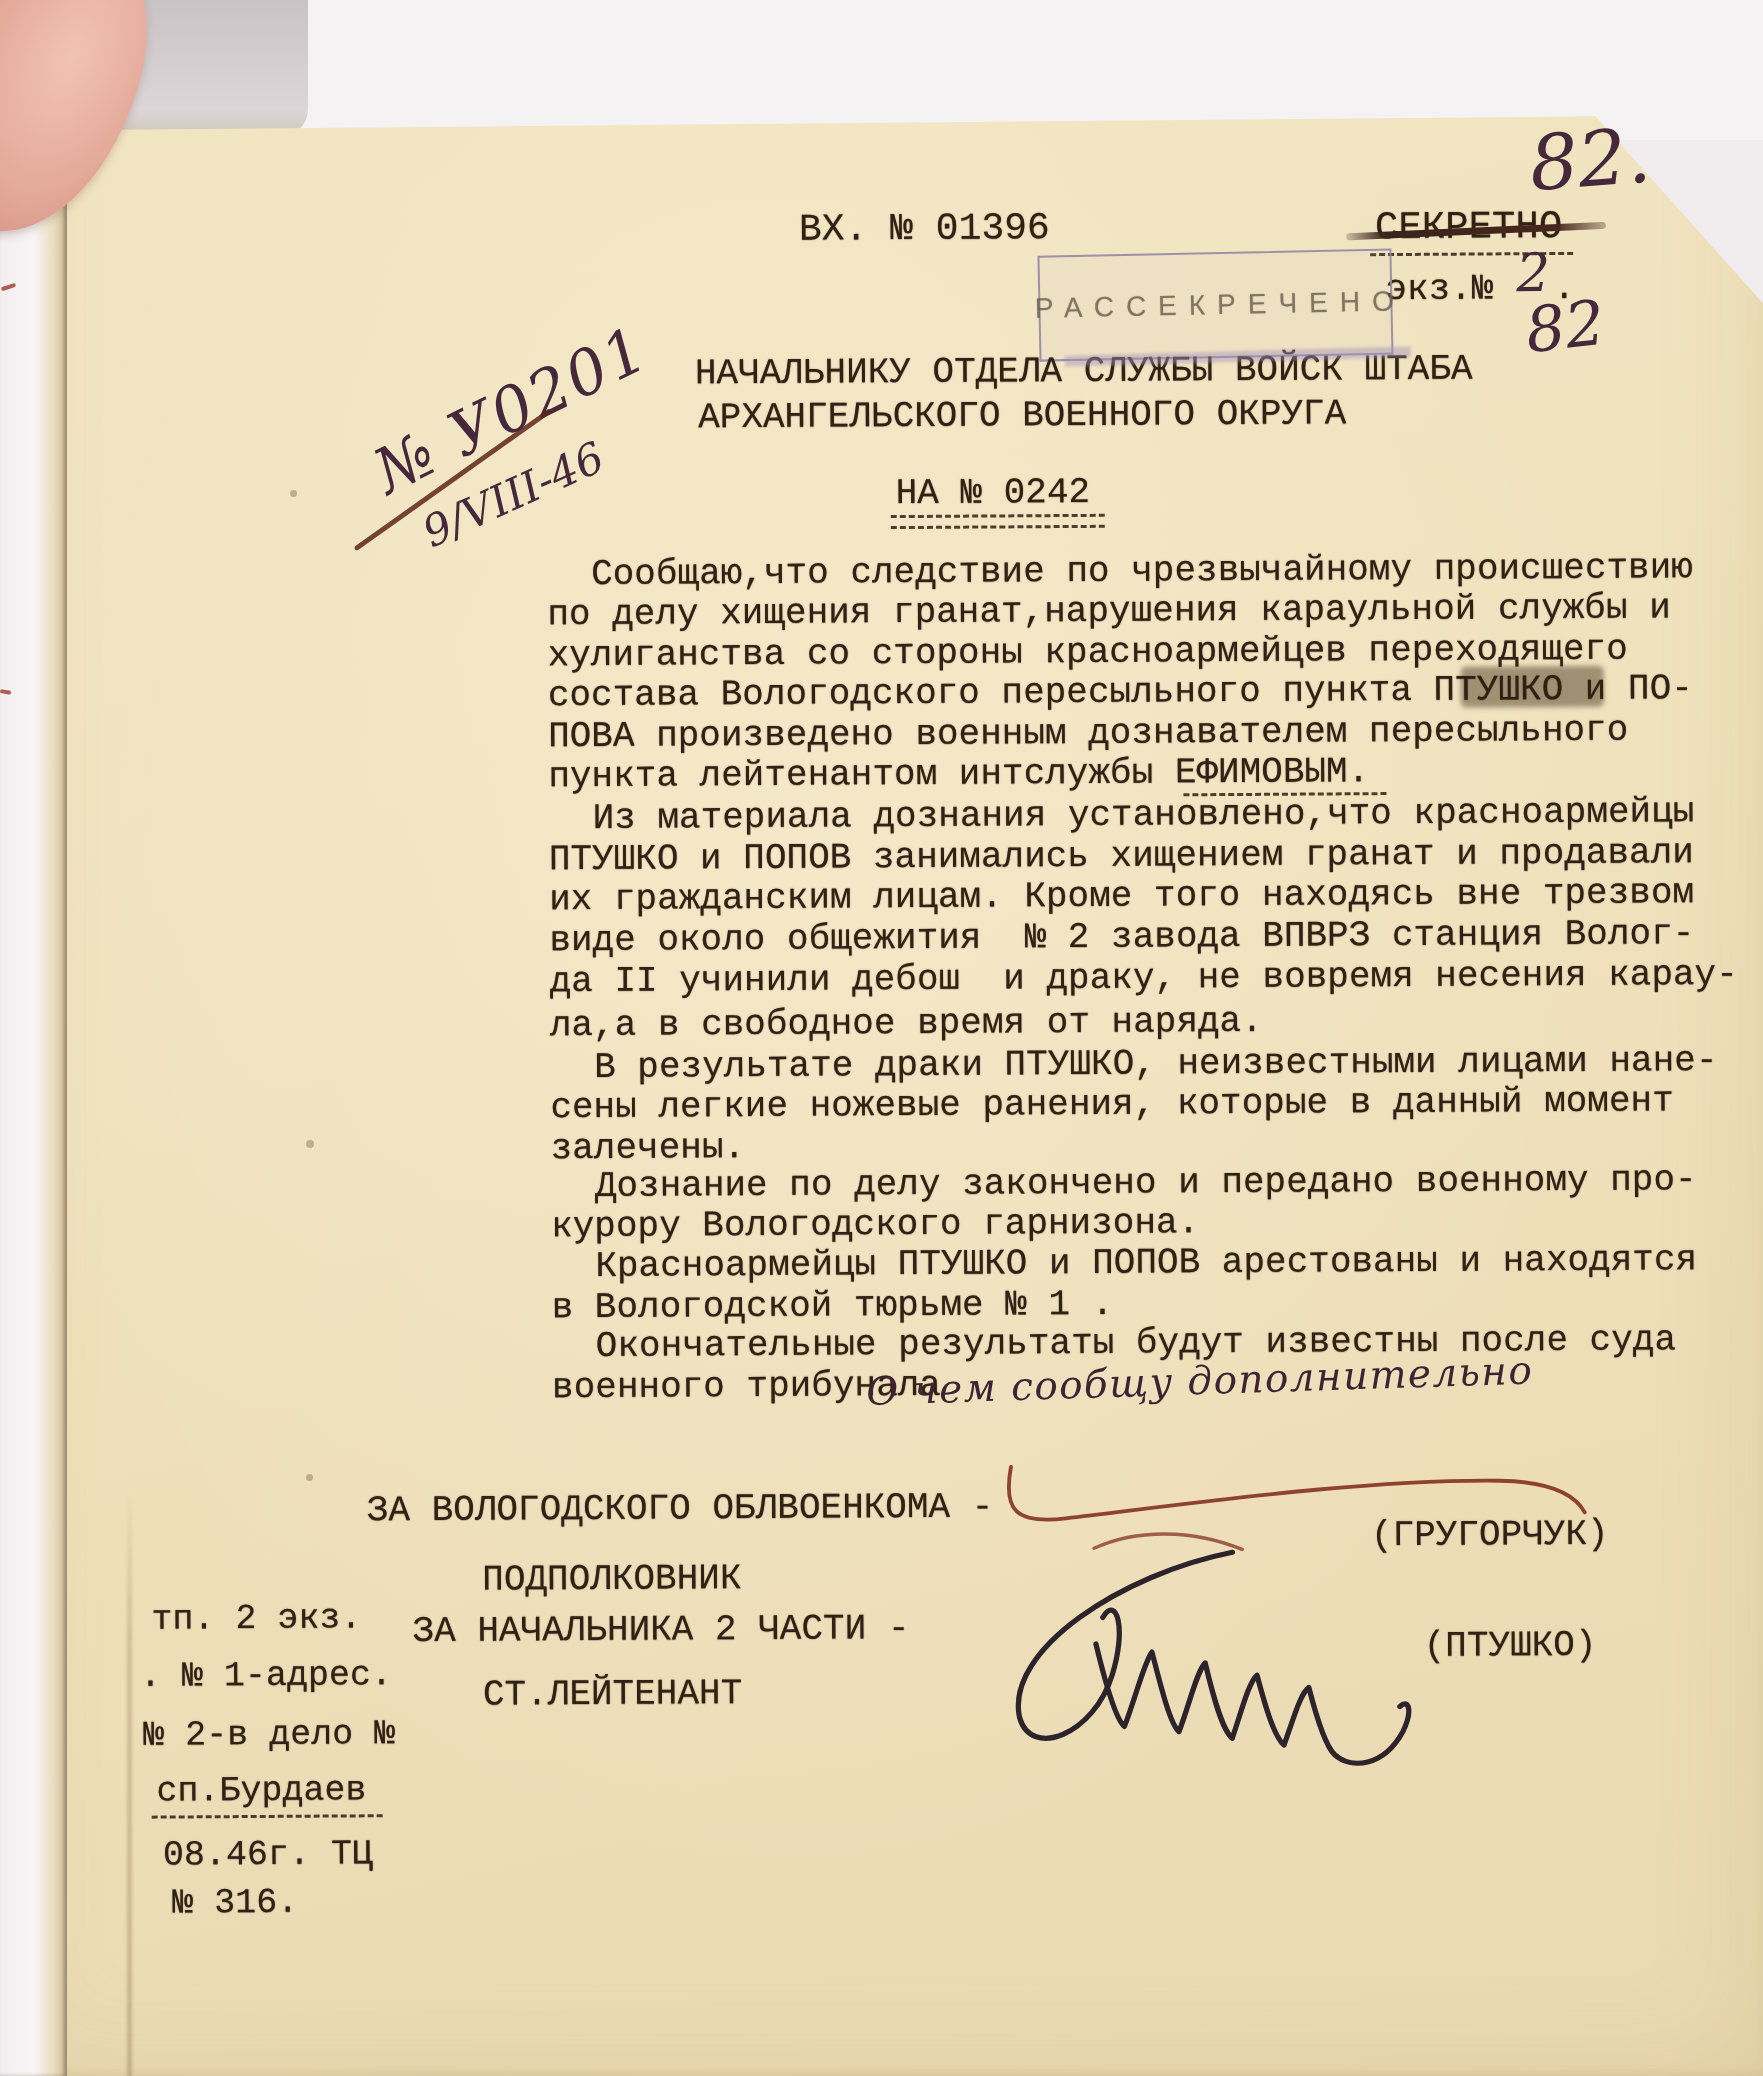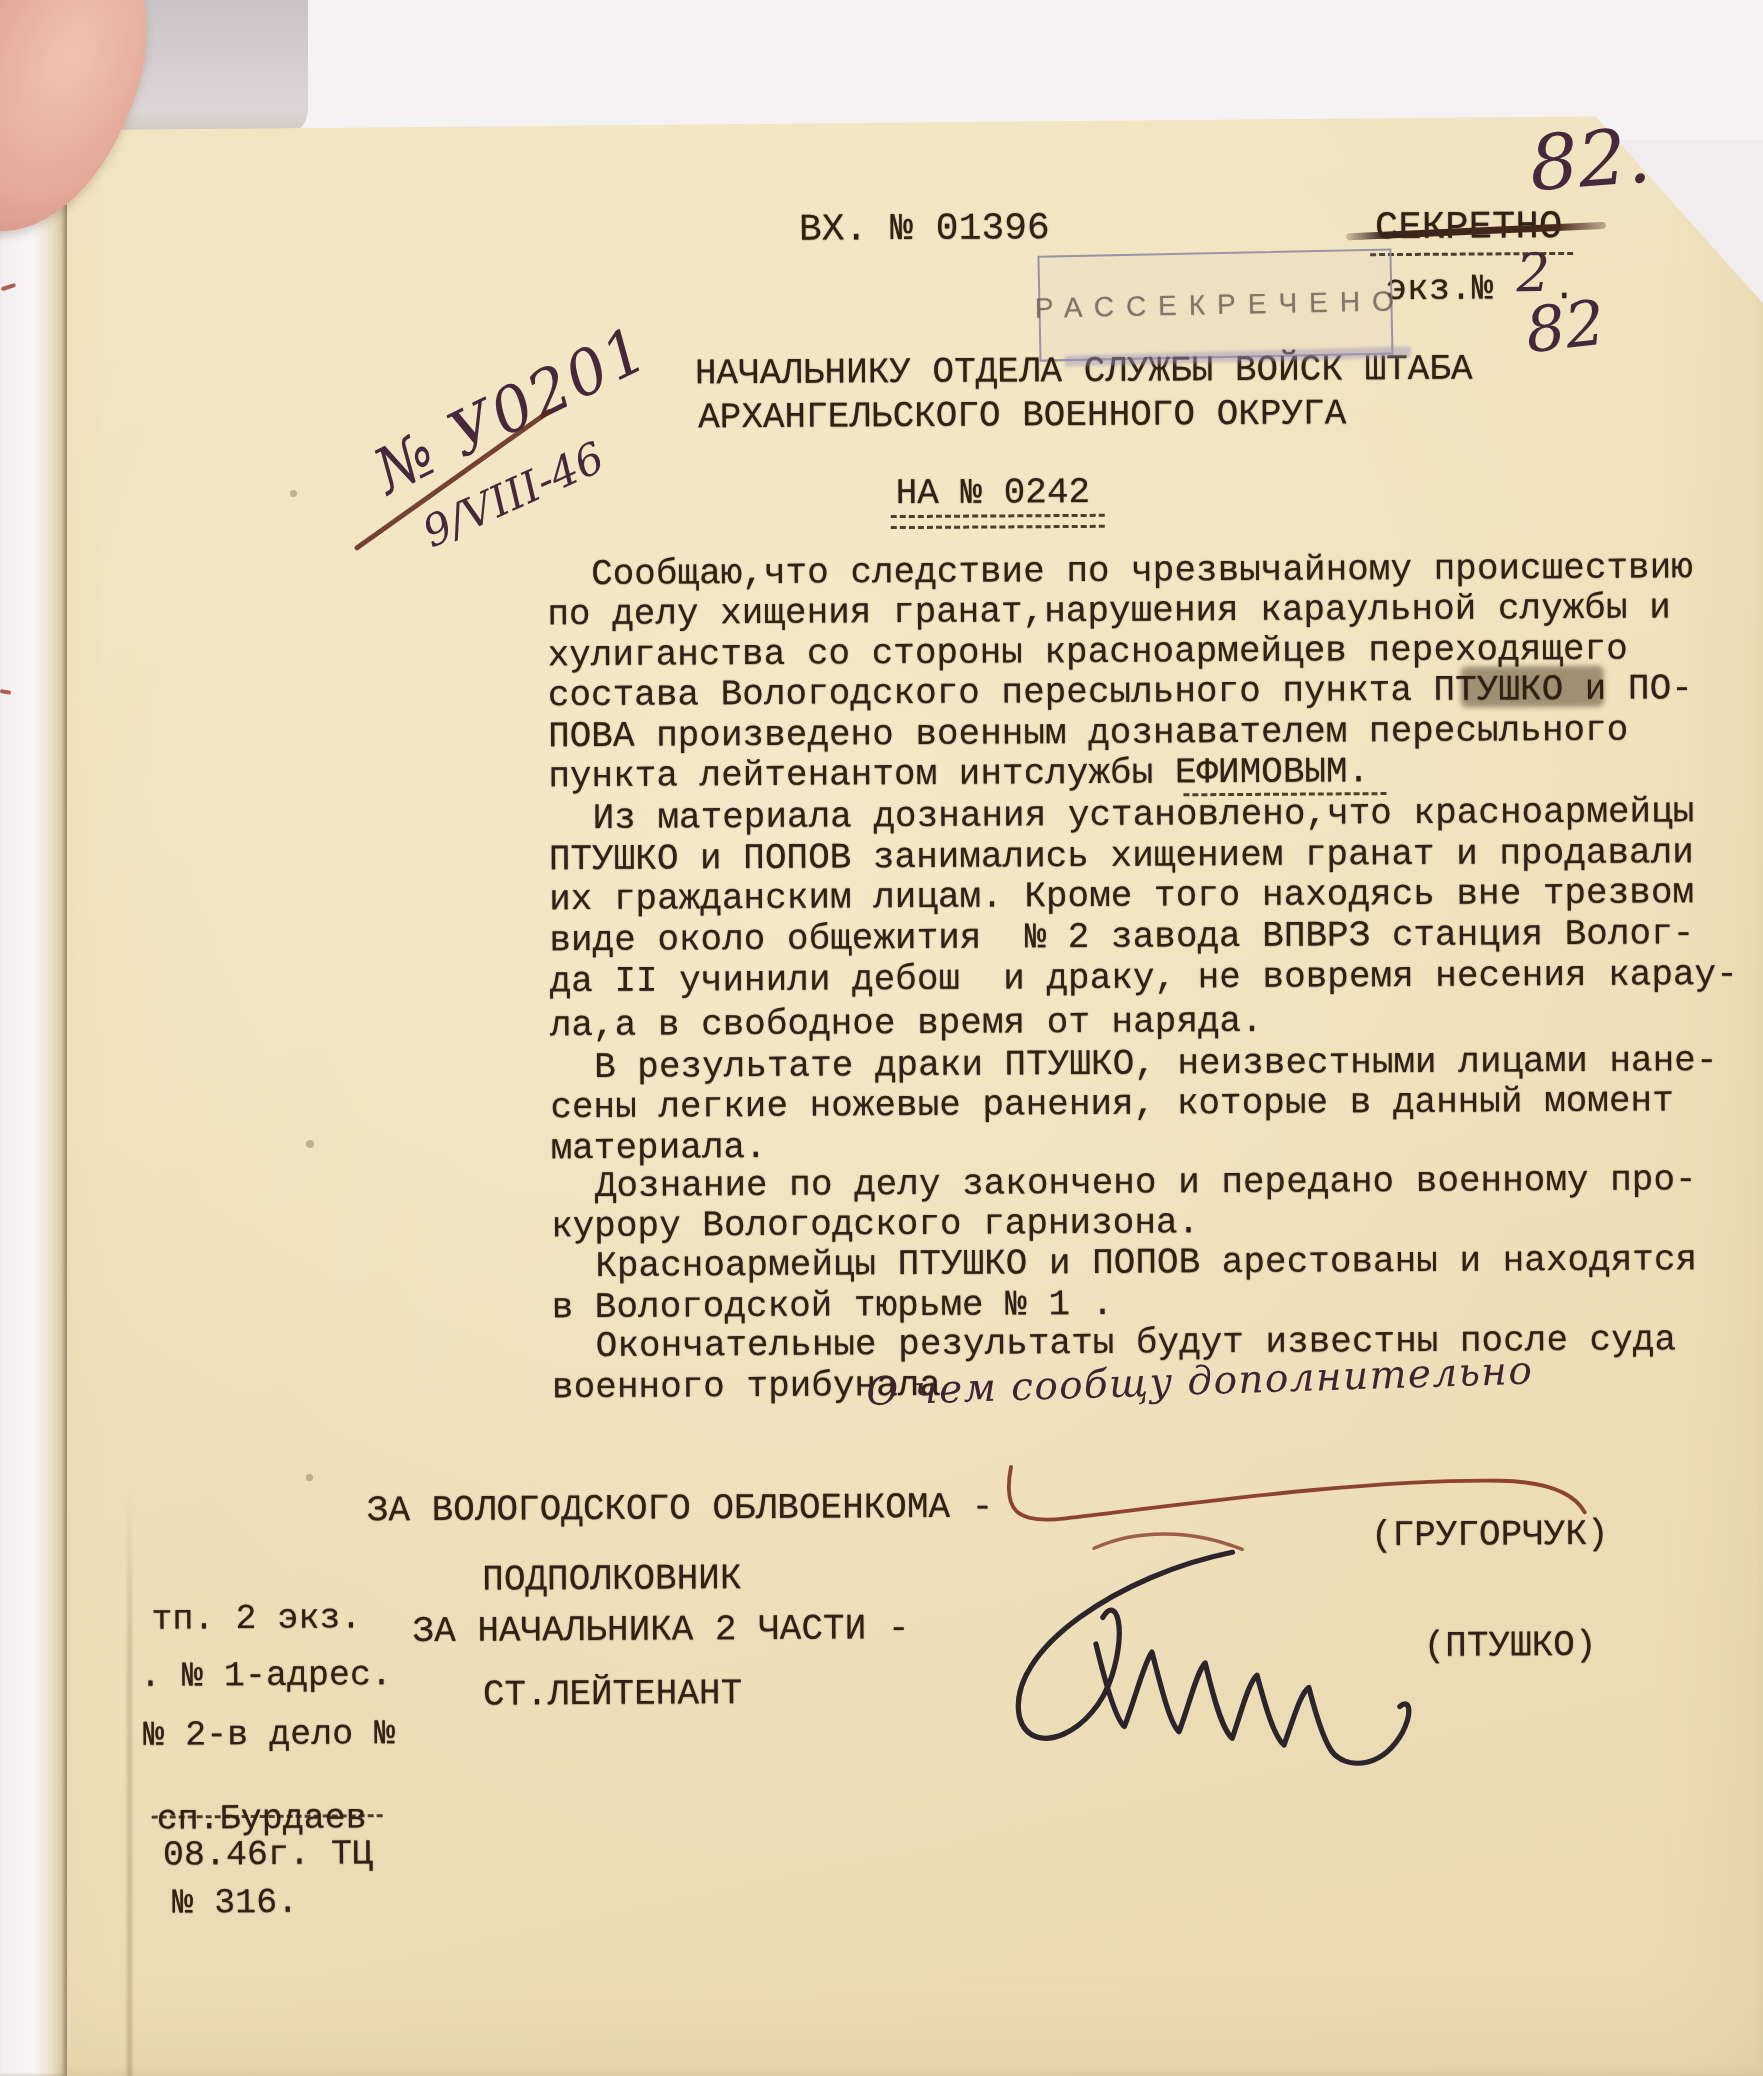--- a/index.html
+++ b/index.html
@@ -110,21 +110,21 @@
 
     <div class="typed" style="left:594px;top:797px;">Из материала дознания установлено,что красноармейцы</div>
     <div class="typed" style="left:550px;top:838px;">ПТУШКО и ПОПОВ занимались хищением гранат и продавали</div>
     <div class="typed" style="left:550px;top:878px;">их гражданским лицам. Кроме того находясь вне трезвом</div>
     <div class="typed" style="left:550px;top:919px;">виде около общежития  № 2 завода ВПВРЗ станция Волог-</div>
     <div class="typed" style="left:550px;top:960px;">да II учинили дебош  и драку, не вовремя несения карау-</div>
     <div class="typed" style="left:550px;top:1004px;">ла,а в свободное время от наряда.</div>
 
     <div class="typed" style="left:594px;top:1046px;">В результате драки ПТУШКО, неизвестными лицами нане-</div>
     <div class="typed" style="left:550px;top:1086px;">сены легкие ножевые ранения, которые в данный момент</div>
-    <div class="typed" style="left:550px;top:1127px;">материала.</div>
+    <div class="typed" style="left:550px;top:1127px;">залечены.</div>
 
     <div class="typed" style="left:594px;top:1165px;">Дознание по делу закончено и передано военному про-</div>
     <div class="typed" style="left:550px;top:1205px;">курору Вологодского гарнизона.</div>
 
     <div class="typed" style="left:594px;top:1245px;">Красноармейцы ПТУШКО и ПОПОВ арестованы и находятся</div>
     <div class="typed" style="left:550px;top:1286px;">в Вологодской тюрьме № 1 .</div>
 
     <div class="typed" style="left:594px;top:1325px;">Окончательные результаты будут известны после суда</div>
     <div class="typed" style="left:550px;top:1366px;">военного трибунала</div>
     <div class="hw" style="left:864px;top:1360px;font-size:39px;transform:rotate(-1.5deg);letter-spacing:1.4px;color:#3f2333;">О чем сообщу дополнительно</div>
@@ -133,21 +133,21 @@
     <div class="typed" style="left:479px;top:1558px;">ПОДПОЛКОВНИК</div>
     <div class="typed" style="left:1368px;top:1519px;">(ГРУГОРЧУК)</div>
 
     <div class="typed" style="left:409px;top:1609px;">ЗА НАЧАЛЬНИКА 2 ЧАСТИ -</div>
     <div class="typed" style="left:479px;top:1673px;">СТ.ЛЕЙТЕНАНТ</div>
     <div class="typed" style="left:1420px;top:1630px;">(ПТУШКО)</div>
 
     <div class="typed small" style="left:148px;top:1596px;">тп. 2 экз.</div>
     <div class="typed small" style="left:136px;top:1653px;">. № 1-адрес.</div>
     <div class="typed small" style="left:139px;top:1712px;">№ 2-в дело №</div>
-    <div class="typed small" style="left:152px;top:1768px;margin-top:28px;">сп.Бурдаев</div>
+    <div class="typed small" style="left:152px;top:1768px;">сп.Бурдаев</div>
     <div class="dash-u" style="left:147px;top:1811px;width:231px;"></div>
     <div class="typed small" style="left:158px;top:1832px;">08.46г. ТЦ</div>
     <div class="typed small" style="left:167px;top:1880px;">№ 316.</div>
 
     <svg class="overlay" width="1763" height="2077" viewBox="0 0 2521 2969">
 
       <path d="M515,778 L790,585" stroke="#5e241a" stroke-width="7" fill="none" stroke-linecap="round" opacity="0.85"></path>
 
       <path d="M1442,2098 C1430,2160 1448,2180 1520,2172 C1700,2152 1952,2118 2142,2122 C2212,2124 2248,2142 2262,2168" stroke="#7c2718" stroke-width="5.5" fill="none" stroke-linecap="round" opacity="0.85"></path>
       <path d="M1560,2215 C1620,2188 1700,2188 1772,2218" stroke="#7c2718" stroke-width="5" fill="none" stroke-linecap="round" opacity="0.7"></path>

